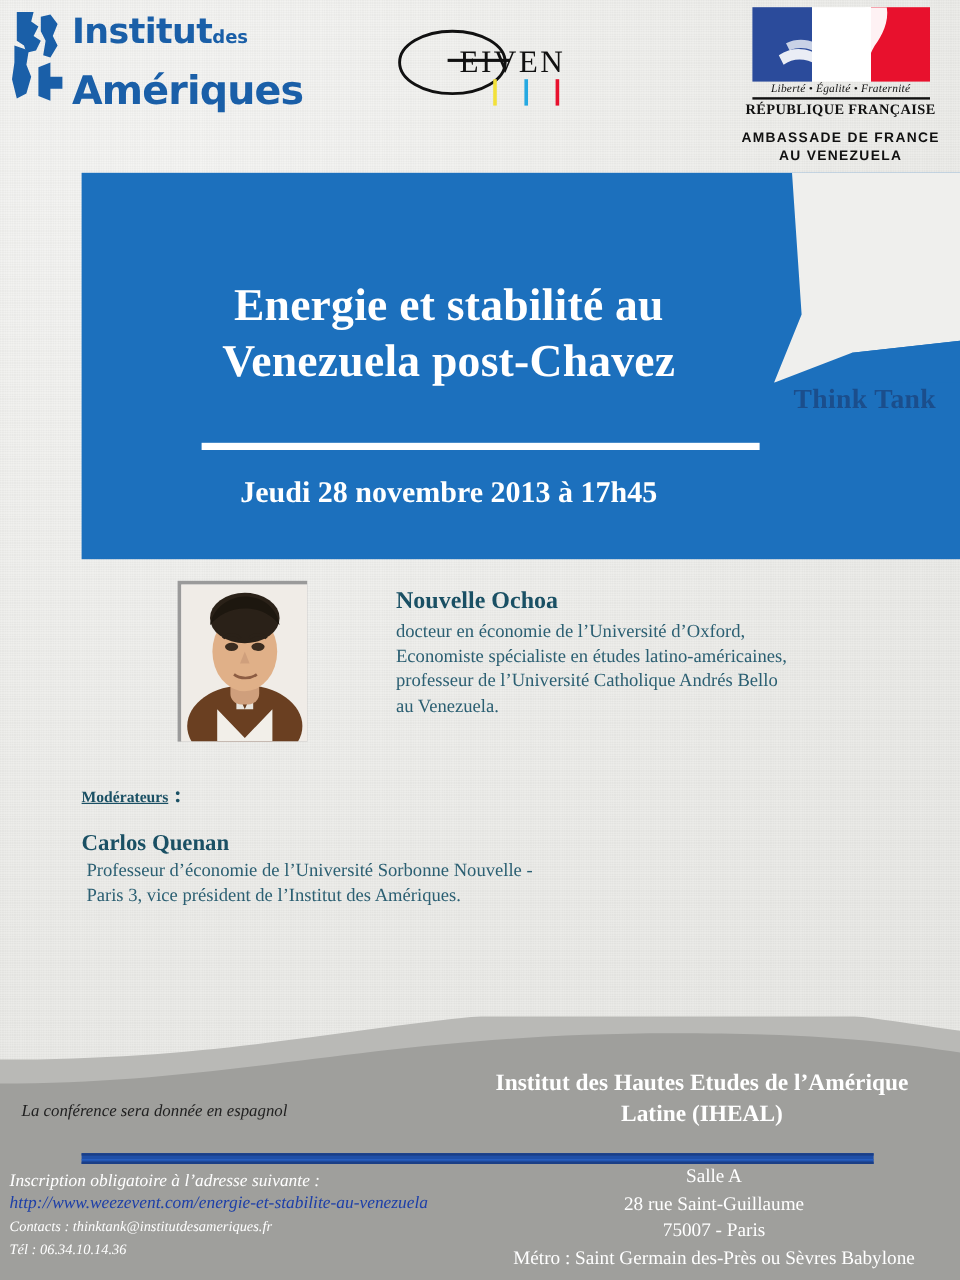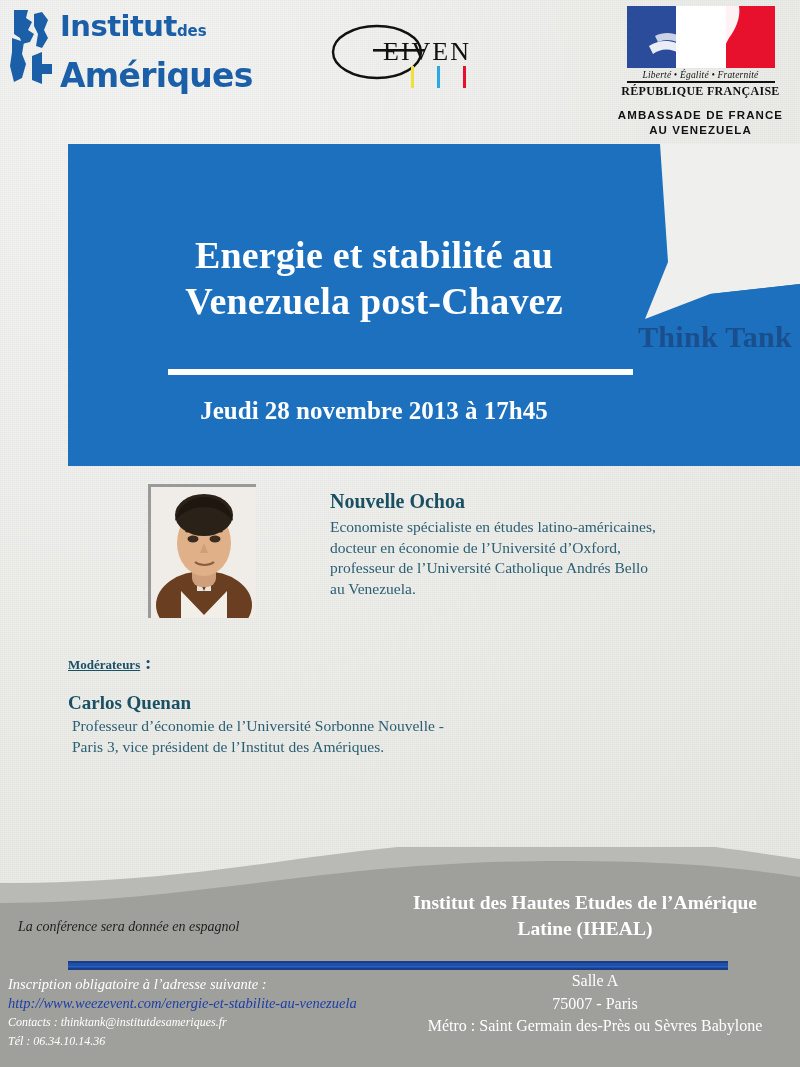--- a/index.html
+++ b/index.html
@@ -47,22 +47,22 @@
      letter-spacing:1.1px;line-height:1.35;margin-top:9px;}
 
   
   .banner{
     position:absolute;left:68px;top:144px;width:732px;height:322px;z-index:2;
     background:#1c70bd;
   }
   .banner-inner{position:relative;width:100%;height:100%;}
   .notch{position:absolute;right:0;top:0;width:230px;height:175px;z-index:3;}
   .think-tank{
-    position:absolute;right:8px;top:176px;z-index:5;
-    font-family:"Liberation Serif", serif;font-weight:bold;font-size:30px;
+    position:absolute;right:20px;top:176px;z-index:5;
+    font-family:"Liberation Serif", serif;font-weight:bold;font-size:23px;
     color:#1b4e8c;letter-spacing:.3px;white-space:nowrap;
   }
   .banner-title{
     position:absolute;left:0;right:120px;top:88px;text-align:center;
     font-family:"Liberation Serif", serif;font-weight:bold;
     font-size:38px;line-height:1.22;color:#ffffff;letter-spacing:.2px;
   }
   .banner-rule{position:absolute;left:100px;top:225px;width:465px;height:6px;background:#ffffff;}
   .banner-date{
     position:absolute;left:0;right:120px;top:253px;text-align:center;
@@ -200,22 +200,22 @@
           <path d="M35 45 C38 41 46 41 49 45" stroke="#2a2118" stroke-width="2.6" fill="none"></path>
           <path d="M57 45 C60 41 68 41 71 45" stroke="#2a2118" stroke-width="2.6" fill="none"></path>
           <path d="M53 56 L49 66 L57 66 Z" fill="#cf9f7c"></path>
           <path d="M44 75 C49 79 58 79 63 75" stroke="#8d5d43" stroke-width="2.2" fill="none"></path>
         </svg>
       </div>
     </div>
     <div class="speaker-text">
       <div class="speaker-name">Nouvelle Ochoa</div>
       <div class="speaker-bio">
+        <div>docteur en économie de l’Université d’Oxford,</div>
         <div>Economiste spécialiste en études latino-américaines,</div>
-        <div>docteur en économie de l’Université d’Oxford,</div>
         <div>professeur de l’Université Catholique Andrés Bello</div>
         <div>au Venezuela.</div>
       </div>
     </div>
   </div>
 
   <div class="moderators">
     <div>
       <span class="mod-head">Modérateurs</span><span class="mod-head-colon"> :</span>
     </div>
@@ -246,17 +246,18 @@
 
   <div class="footer-left">
     <div class="fl-line">Inscription obligatoire à l’adresse suivante :</div>
     <div class="fl-url">http://www.weezevent.com/energie-et-stabilite-au-venezuela</div>
     <div class="fl-small">Contacts :  thinktank@institutdesameriques.fr</div>
     <div class="fl-small">Tél : 06.34.10.14.36</div>
   </div>
 
   <div class="footer-right">
     <div>Salle A</div>
+    <div>28 rue Saint-Guillaume</div>
     <div>75007 - Paris</div>
     <div>Métro : Saint Germain des-Près ou Sèvres Babylone</div>
   </div>
 
 </div>
 
 </body></html>

